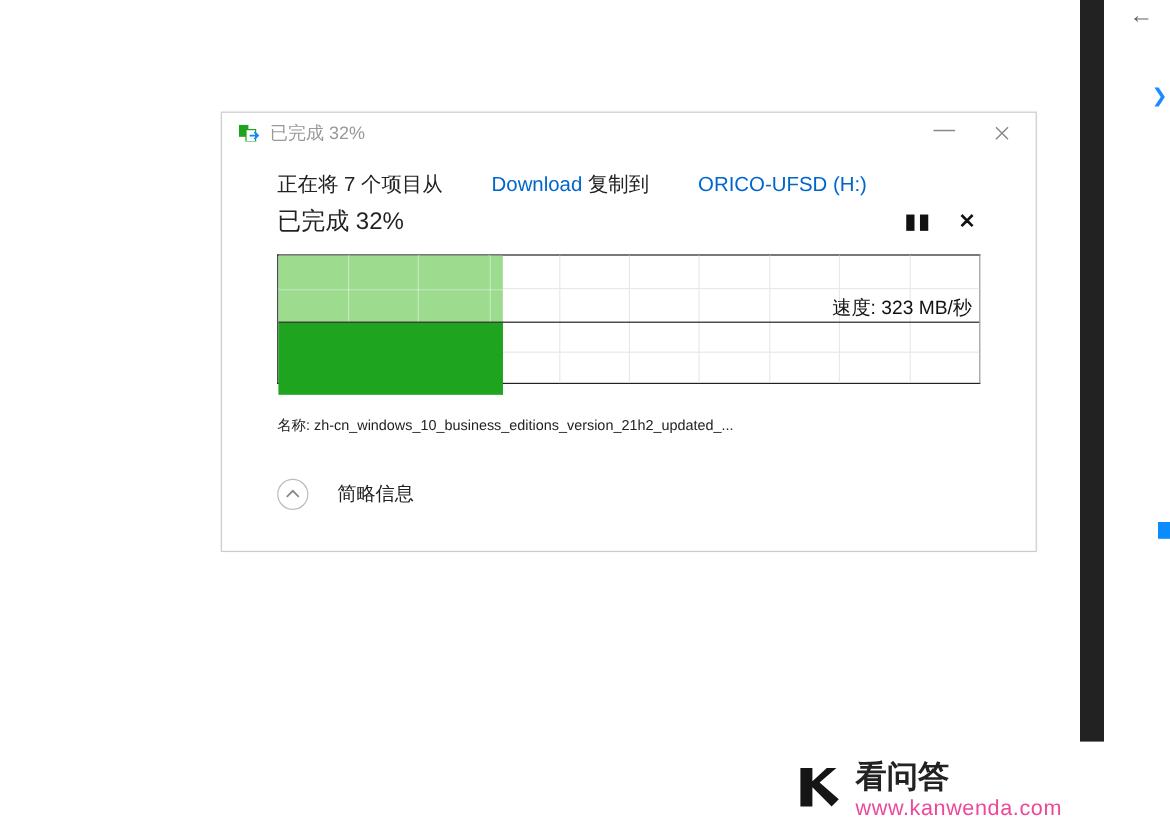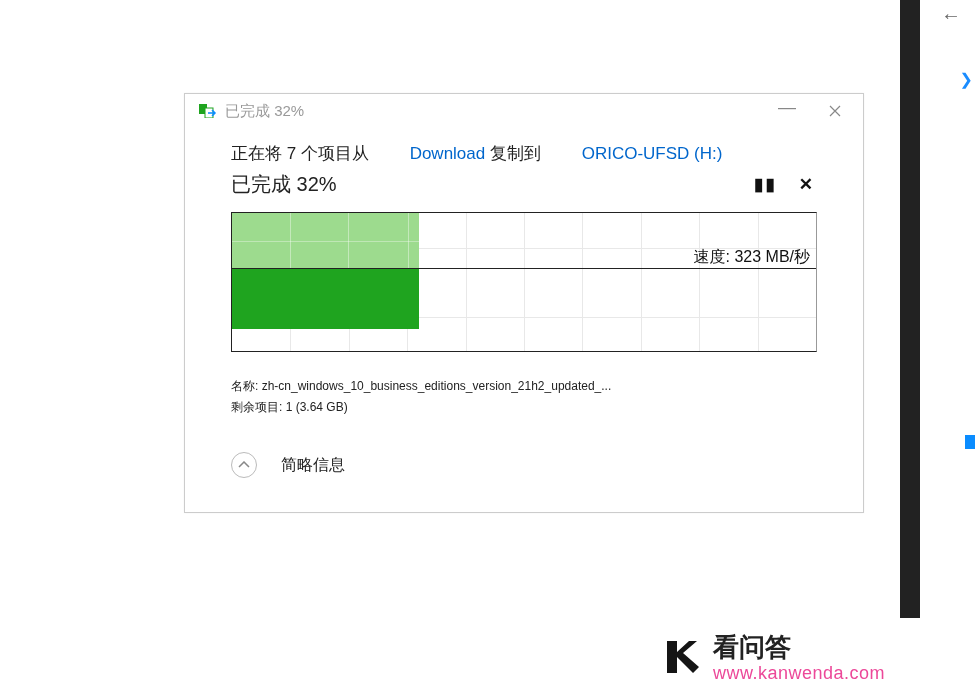--- a/index.html
+++ b/index.html
@@ -126,21 +126,21 @@
       font-weight: bold;
       color: #111;
       font-size: 17px;
       line-height: 1;
     }
     .pause-btn { letter-spacing: 2px; }
     .chart-area {
       position: relative;
       border: 1px solid #222;
       border-right: 1px solid #999;
-      height: 140px;
+      height: 108px;
       margin-bottom: 24px;
     }
     .chart-row {
       position: absolute;
       left: 0;
       width: 100%;
       border-top: 1px solid #e8e8e8;
     }
     .chart-col {
       position: absolute;
@@ -312,23 +312,20 @@
       </div>
       <div class="speed-bar-dark" style="width:32%"></div>
       <div class="speed-divider"></div>
       <div class="speed-label">速度: 323 MB/秒</div>
     </div>
 
     <div class="details">
       <div>
         <span>名称: </span><span>zh-cn_windows_10_business_editions_version_21h2_updated_...</span>
       </div>
-      <div>
-        <span>剩余项目: </span><span>1 (3.64 GB)</span>
-      </div>
     </div>
 
     <div class="collapse-row">
       <div class="collapse-btn">
         <svg width="12" height="8" viewBox="0 0 12 8">
             <path d="M1 6 L6 1 L11 6" fill="none" stroke="#888" stroke-width="1.5"></path>
           </svg>
       </div>
       <div class="collapse-label">简略信息</div>
     </div>

